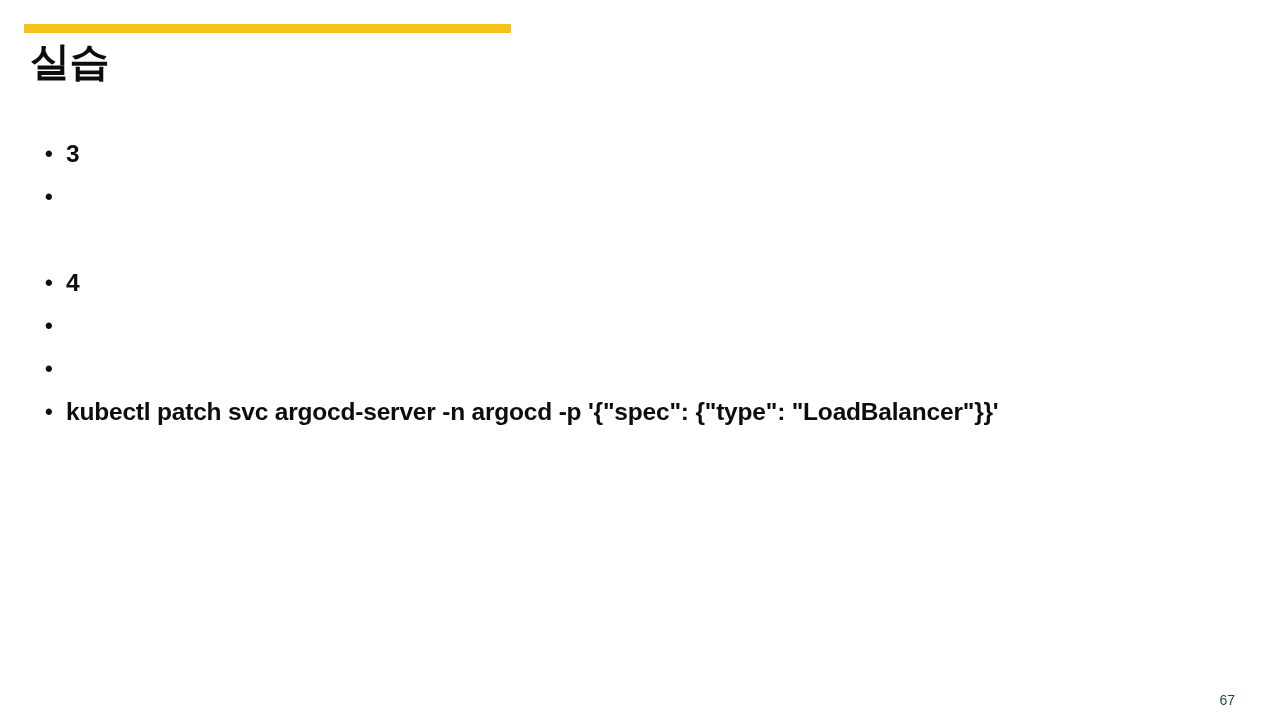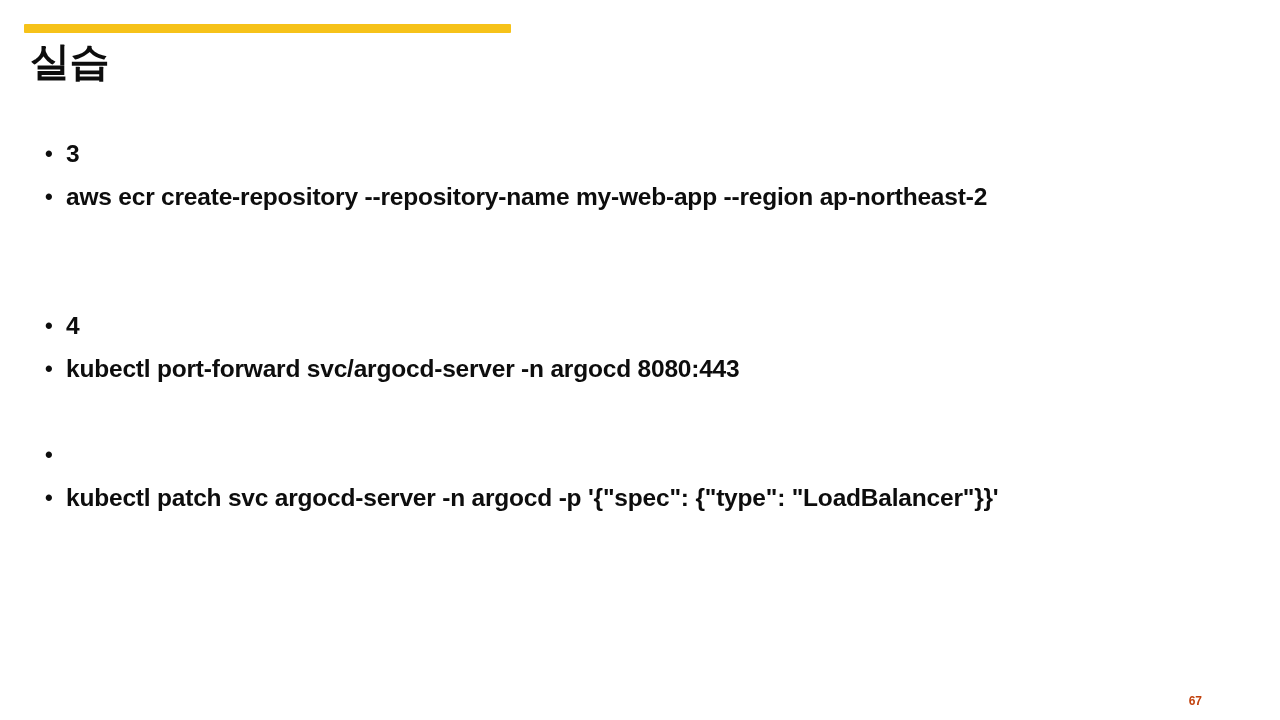--- a/index.html
+++ b/index.html
@@ -14,20 +14,21 @@
     font-family: "Liberation Sans", "DejaVu Sans", sans-serif;
     color: #000000;
     overflow: hidden;
   }
 
   .slide {
     position: relative;
     width: 1228px;
     height: 720px;
     background: #ffffff;
+    padding-left: 33px;
   }
 
   
   .accent-bar {
     position: absolute;
     left: 24px;
     top: 24px;
     width: 487px;
     height: 9px;
     background: #F6C219;
@@ -93,42 +94,42 @@
     height: 43px;
     line-height: 43px;
     font-size: 24.5px;
   }
 
   
   .page-number {
     position: absolute;
     right: 26px;
     bottom: 12px;
-    font-size: 12px;
-    font-weight: bold;
-    color: #c2410c;
+    font-size: 14px;
+    font-weight: normal;
+    color: #14532d;
     font-family: "Liberation Sans", "DejaVu Sans", sans-serif;
   }
 </style>
 </head>
 <body>
 
 <div class="slide">
 
   <div class="accent-bar"></div>
 
   <h1 class="slide-title">실습</h1>
 
   <div class="bullet-list">
       <div class="bullet-item"><span class="bullet-dot">•</span><span class="bullet-text">3</span></div>
-      <div class="bullet-item"><span class="bullet-dot">•</span><span class="bullet-text">aws ecr create-repository --repository-name my-web-app --region ap-northeast-2</span></div>
+      <div class="bullet-item"><span class="bullet-dot">•</span></div>
       <div class="spacer-line">&nbsp;</div>
       <div class="spacer-line">&nbsp;</div>
       <div class="bullet-item"><span class="bullet-dot">•</span><span class="bullet-text">4</span></div>
-      <div class="bullet-item"><span class="bullet-dot">•</span><span class="bullet-text">kubectl port-forward svc/argocd-server -n argocd 8080:443</span></div>
+      <div class="bullet-item"><span class="bullet-dot">•</span></div>
       <div class="spacer-line">&nbsp;</div>
       <div class="bullet-item"><span class="bullet-dot">•</span></div>
       <div class="spacer-line">&nbsp;</div>
       <div class="bullet-item"><span class="bullet-dot">•</span><span class="bullet-text">kubectl patch svc argocd-server -n argocd -p '{"spec": {"type": "LoadBalancer"}}'</span></div>
     </div>
 
   <div class="page-number">67</div>
 
 </div>
 

